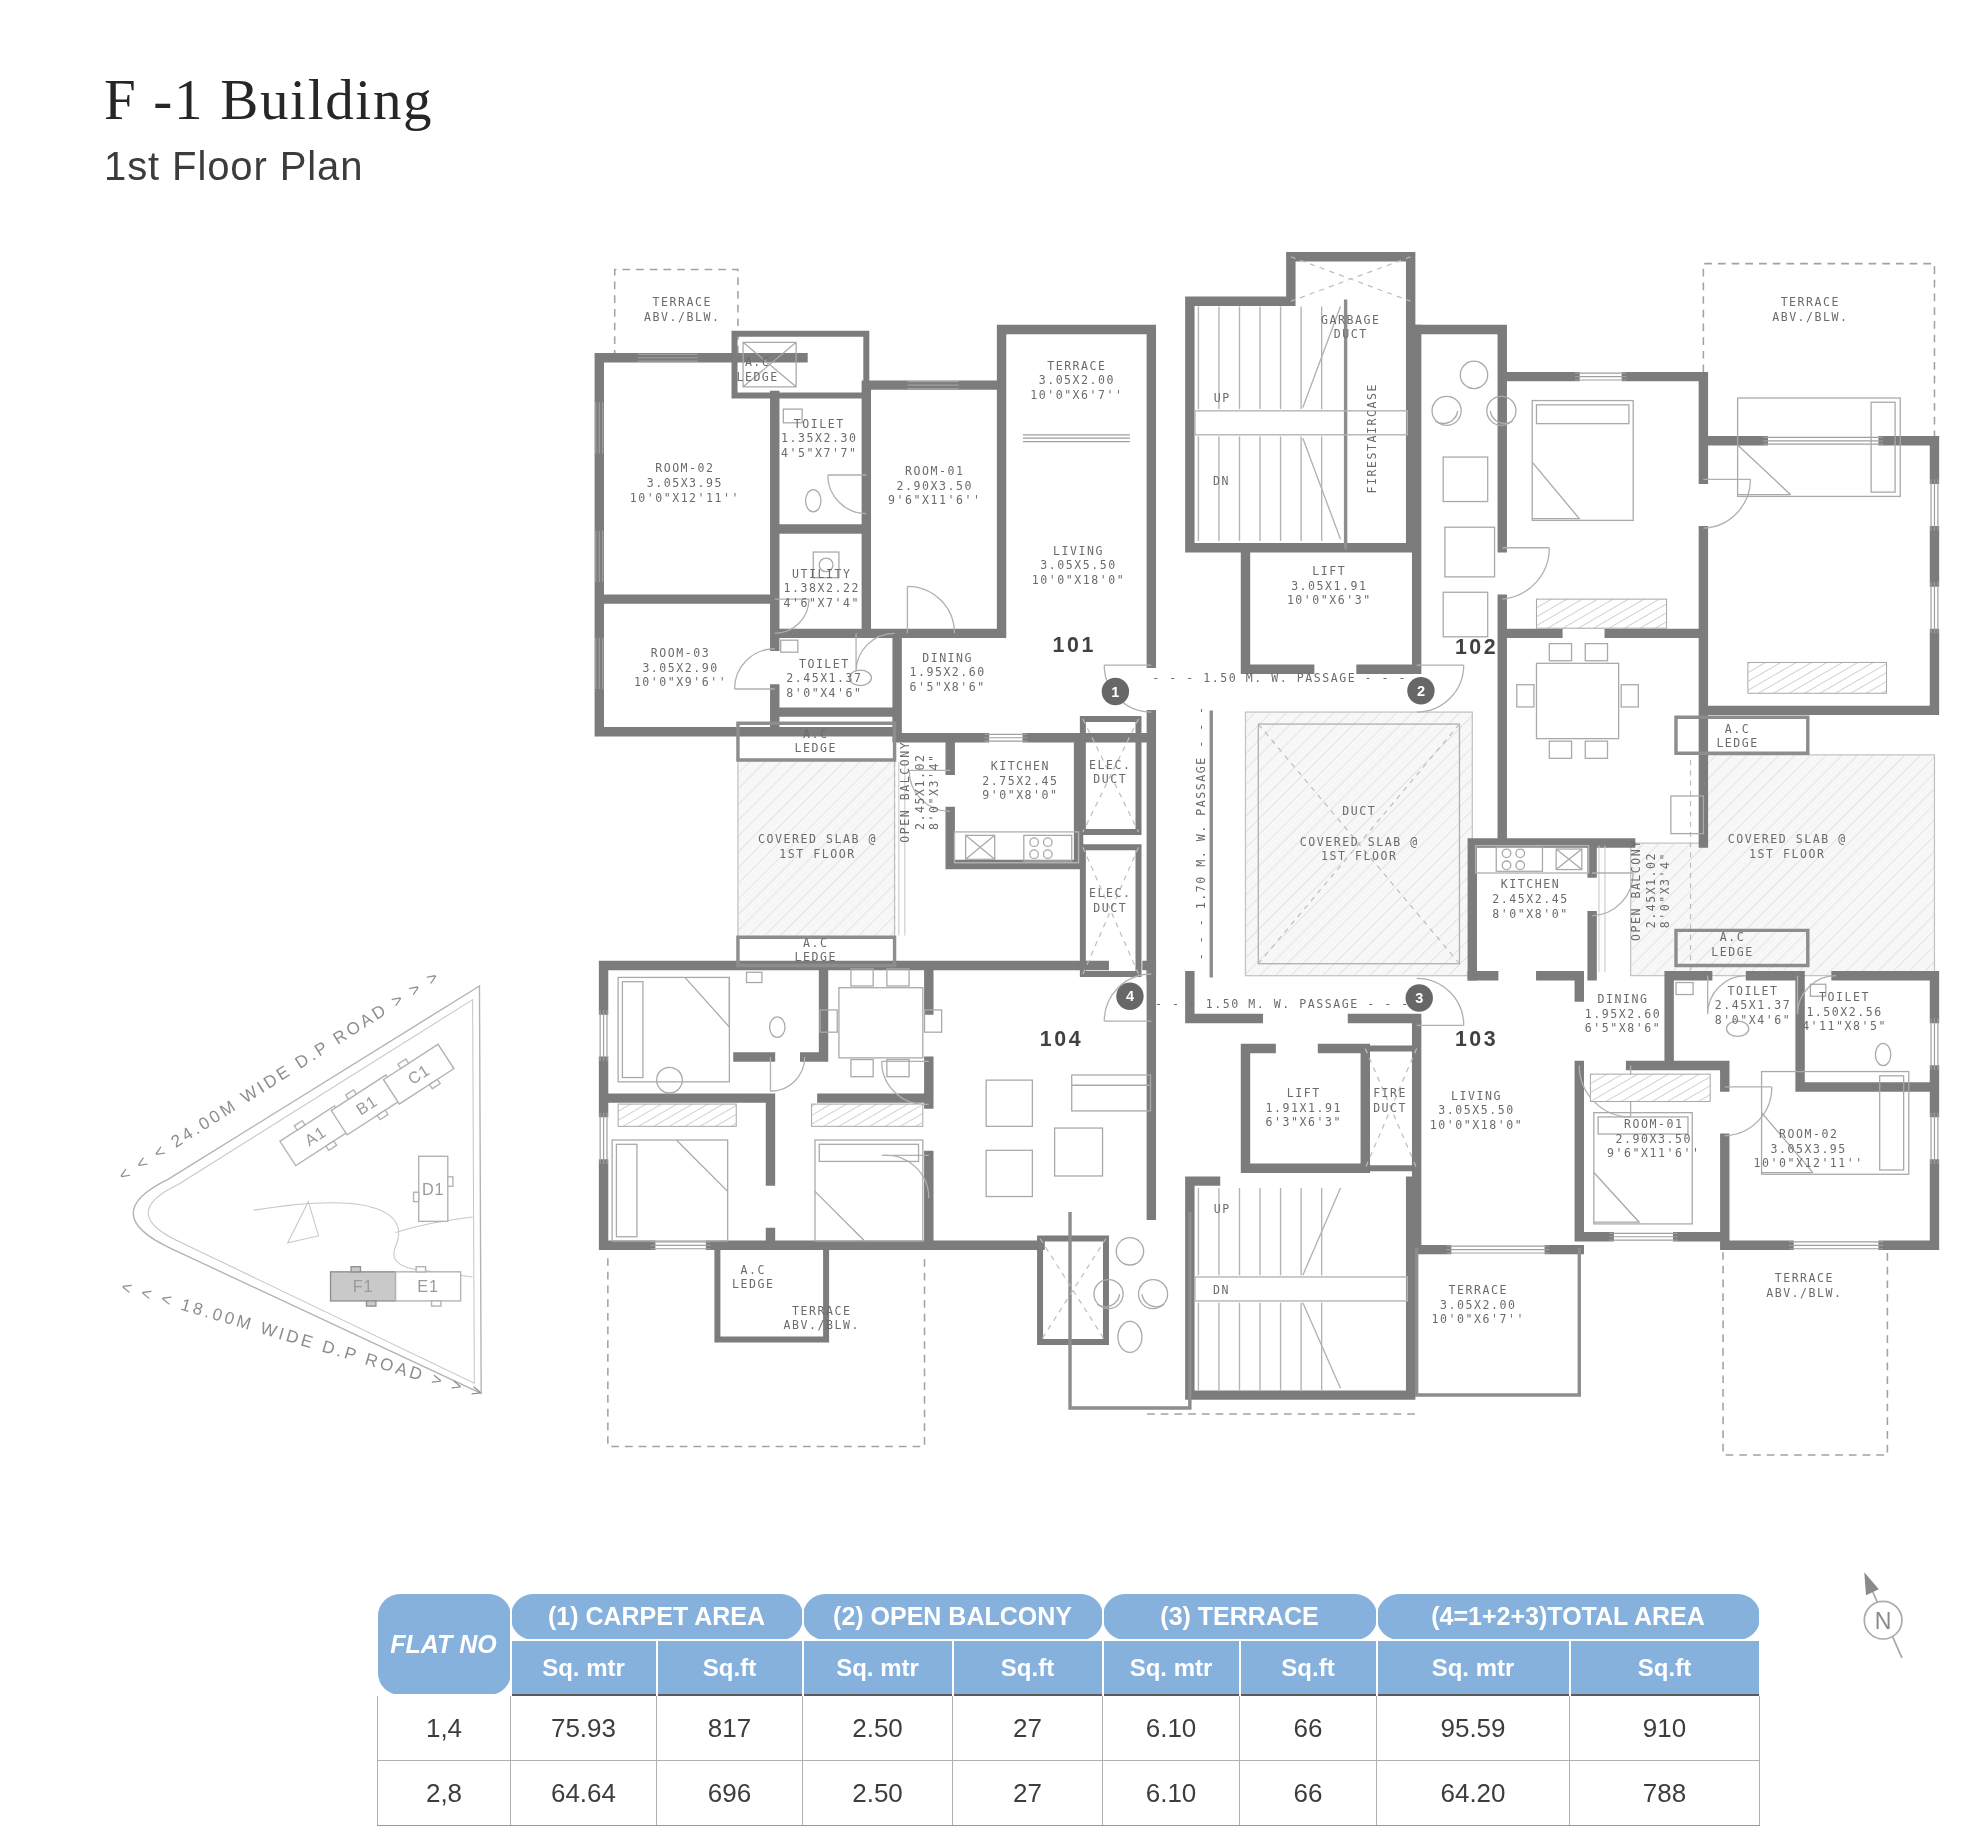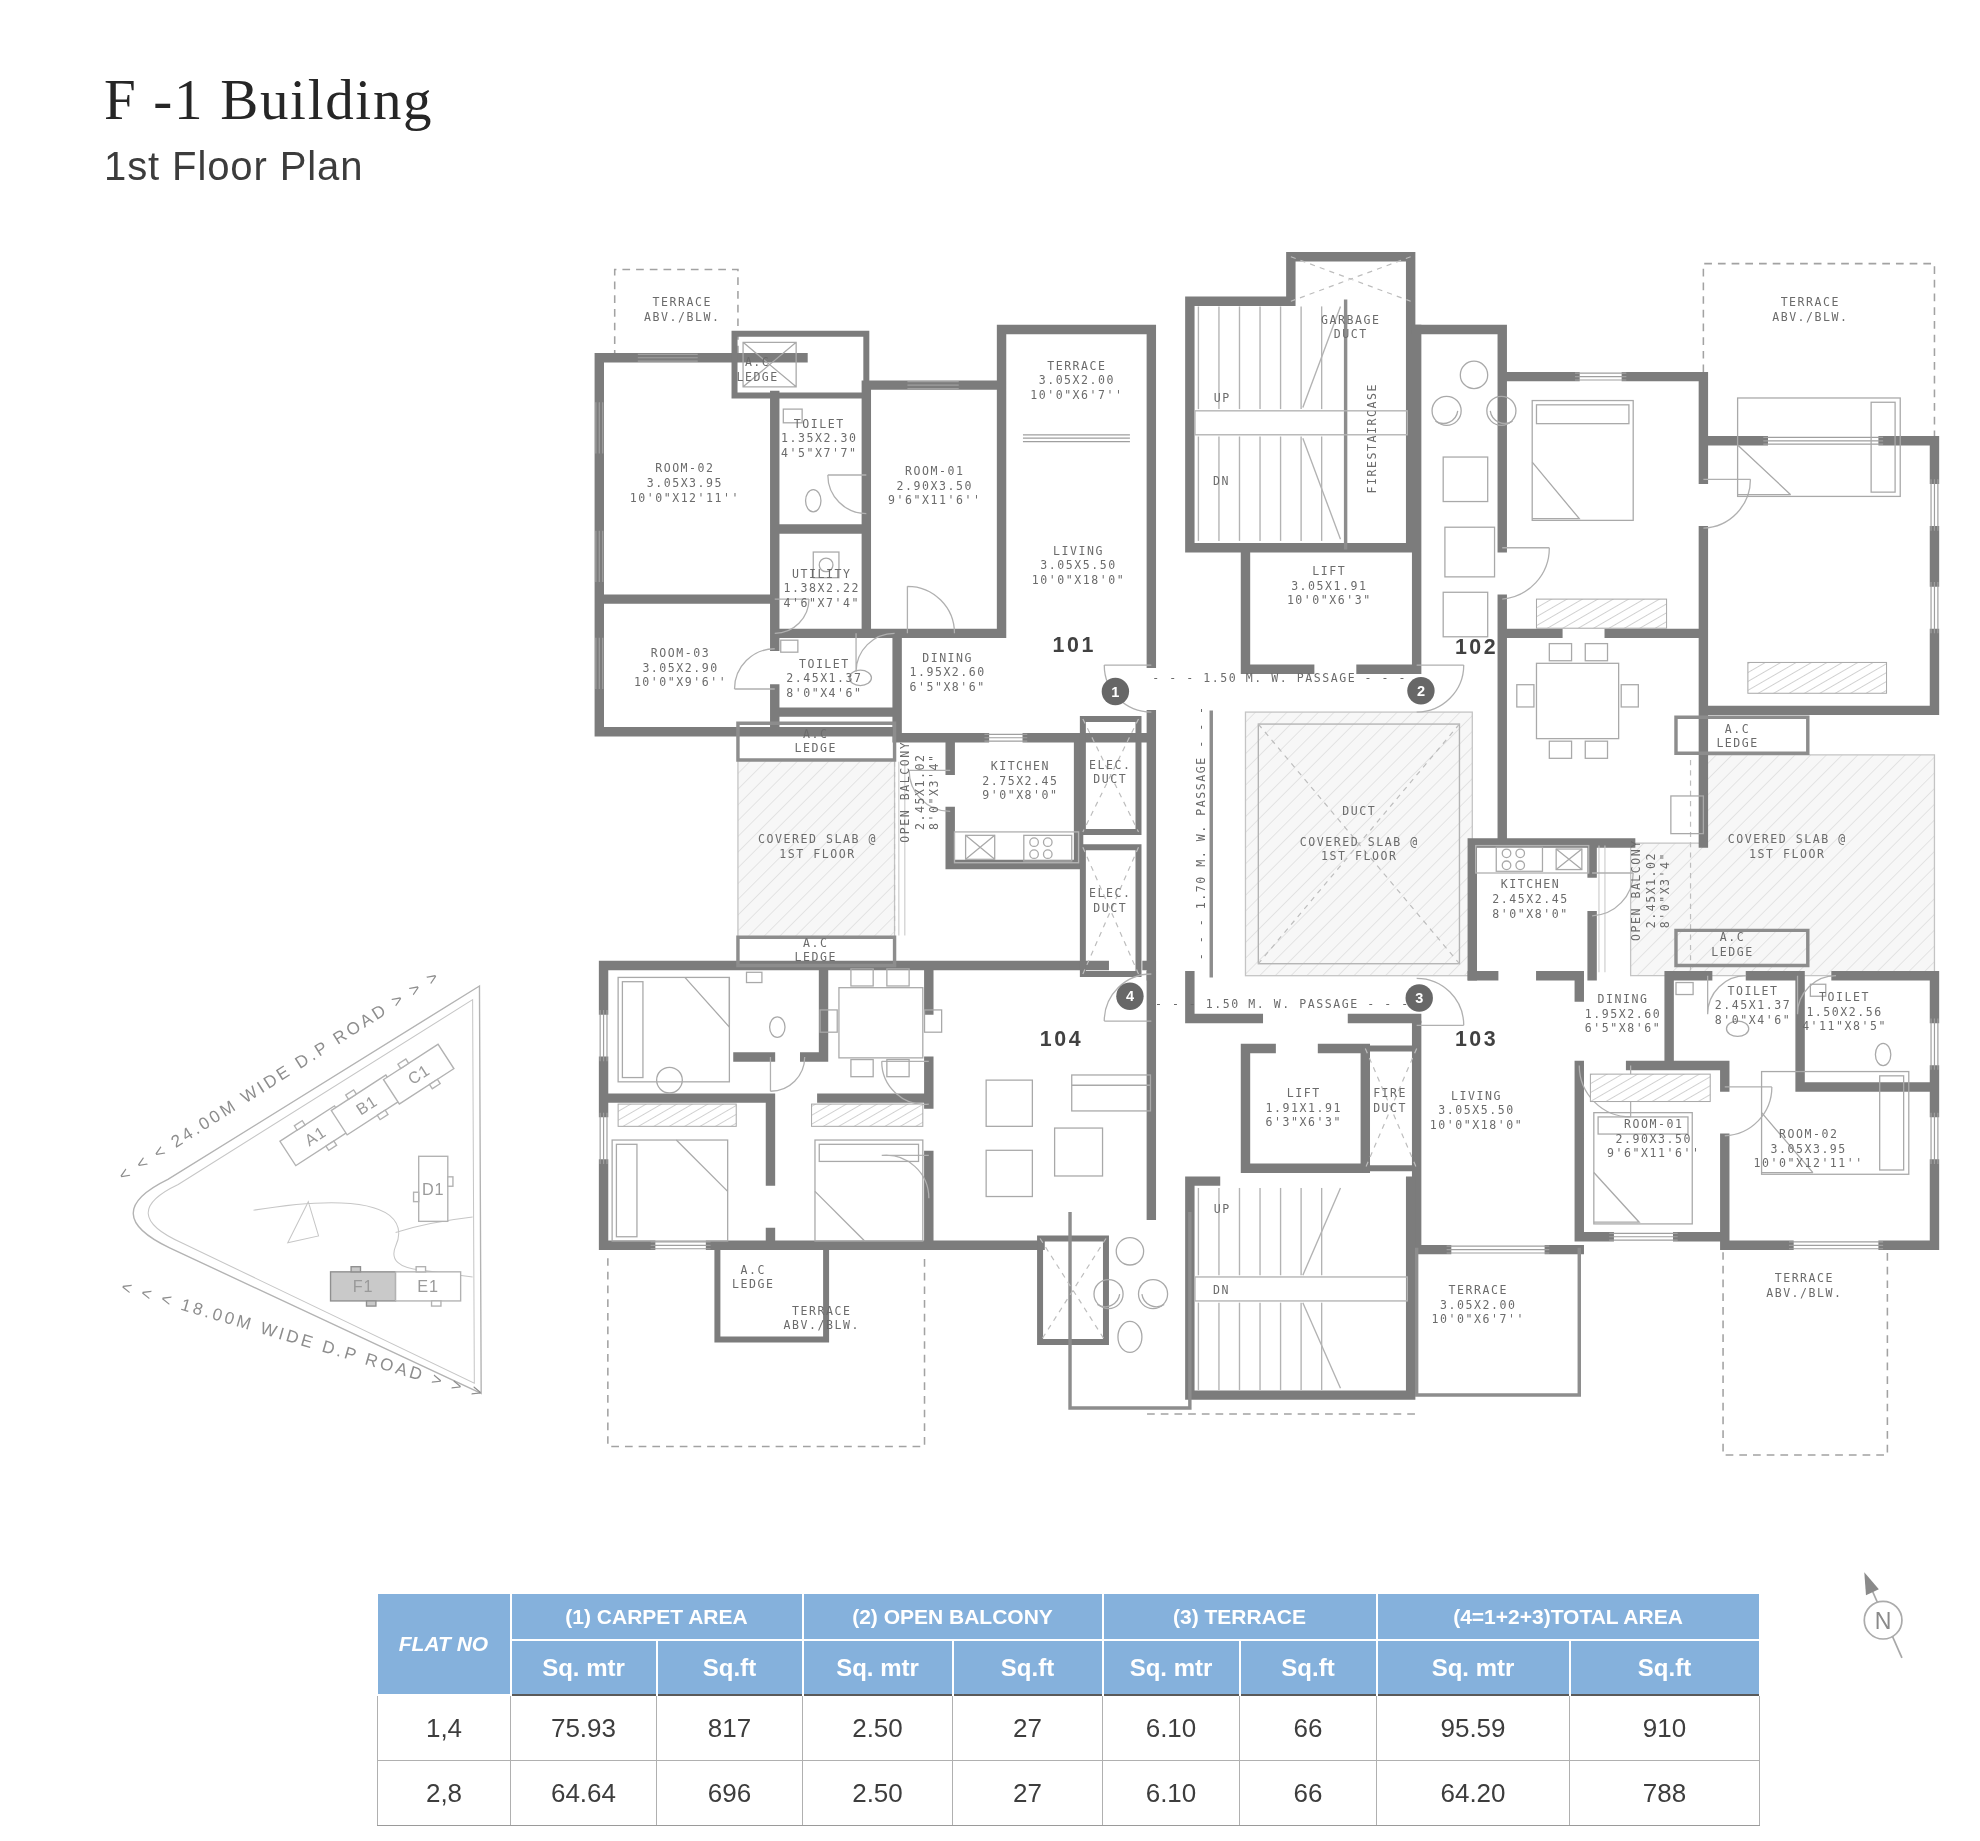--- a/index.html
+++ b/index.html
@@ -41,21 +41,21 @@
   .north-circ{fill:#ffffff;stroke:#ababab;stroke-width:2;}
   .north-n{font-size:27px;fill:#8a8a8a;text-anchor:middle;
     font-family:"Liberation Sans",sans-serif;}
 
   
   .area-table{position:absolute;left:377px;top:1594px;width:1380px;}
   .area-table table{border-collapse:collapse;width:100%;table-layout:fixed;}
   .area-table th,.area-table td{text-align:center;vertical-align:middle;}
   .area-table thead th{background:#85b1dc;color:#fff;font-weight:700;
     border-right:2.6px solid #fff;}
-  .area-table tr.h1 th{font-size:21px;height:43px;border-bottom:2.6px solid #fff;}
+  .area-table tr.h1 th{font-size:25px;height:43px;border-bottom:2.6px solid #fff;border-radius:22px;}
   .area-table tr.h2 th{font-size:24px;height:51px;margin-left:40px;}
   .area-table th.flat{font-size:25px;font-style:italic;}
   .area-table tbody td{background:#fff;font-size:26px;color:#3d3d3d;height:62px;
     border:0.9px solid #b0b0b0;}
   .area-table tbody tr:first-child td{border-top:2.6px solid #5a5a5a;}
   .area-table tbody tr:last-child td{border-bottom:1.7px solid #9a9a9a;}
 </style>
 </head>
 <body>
 

